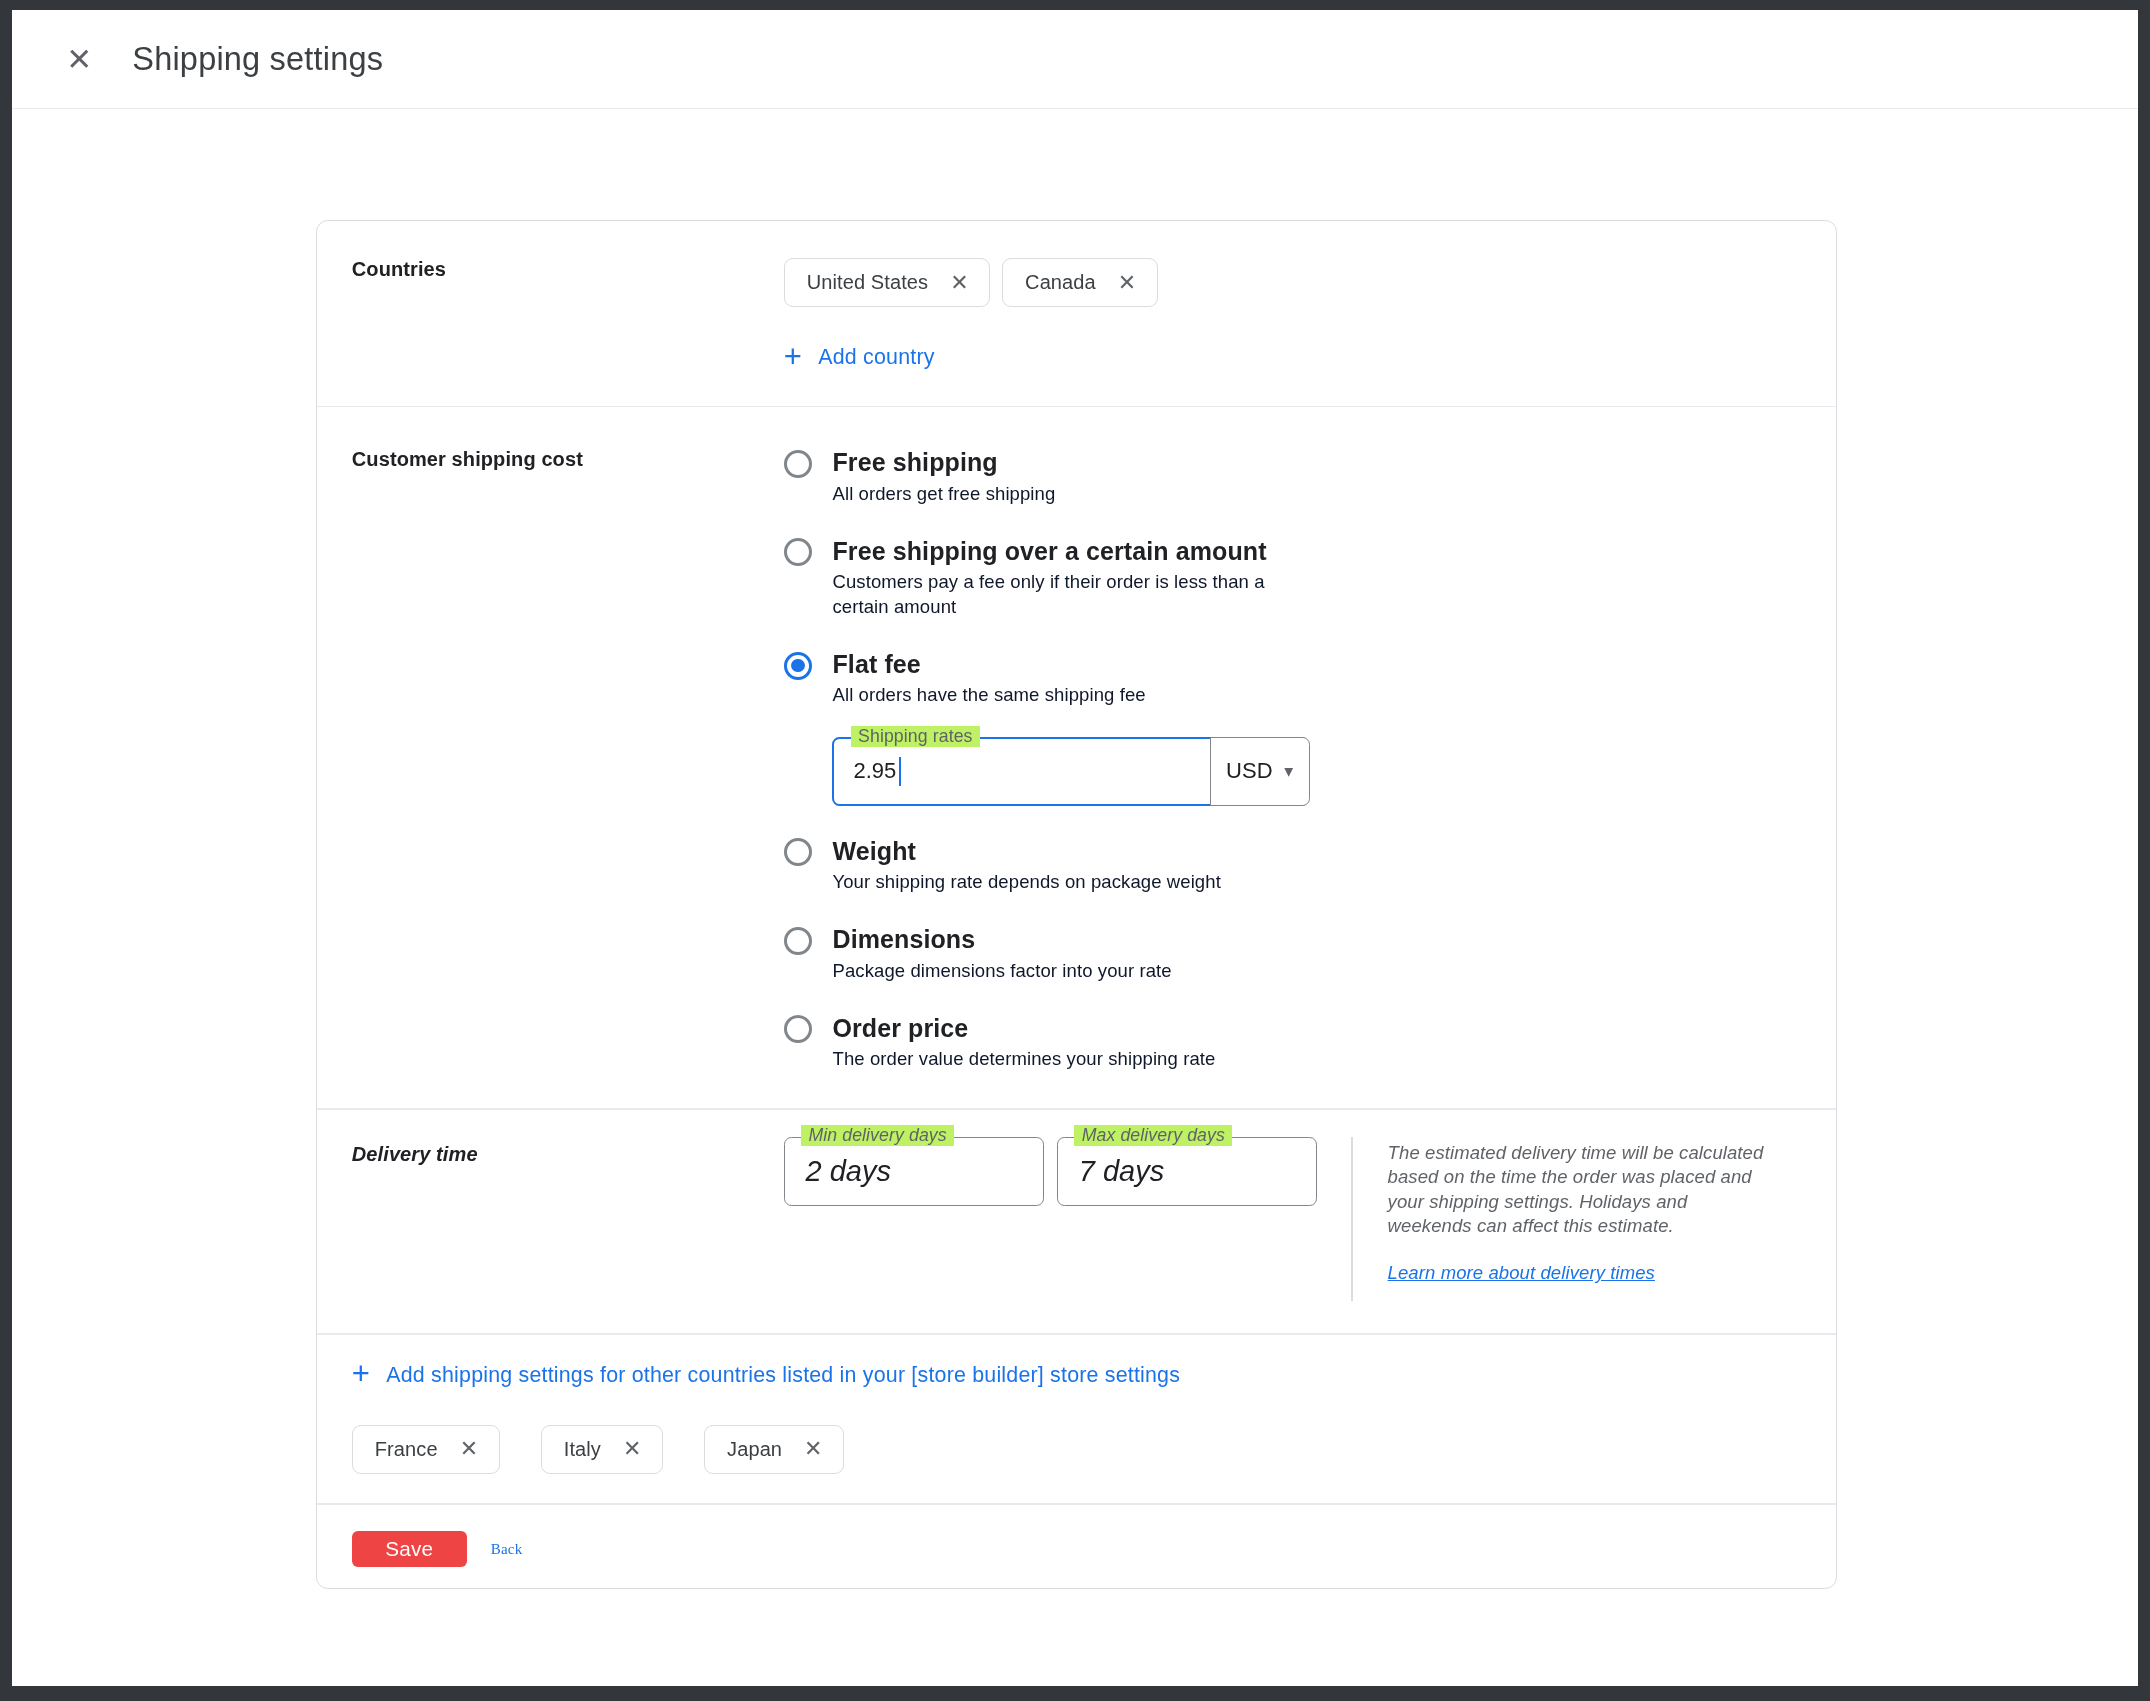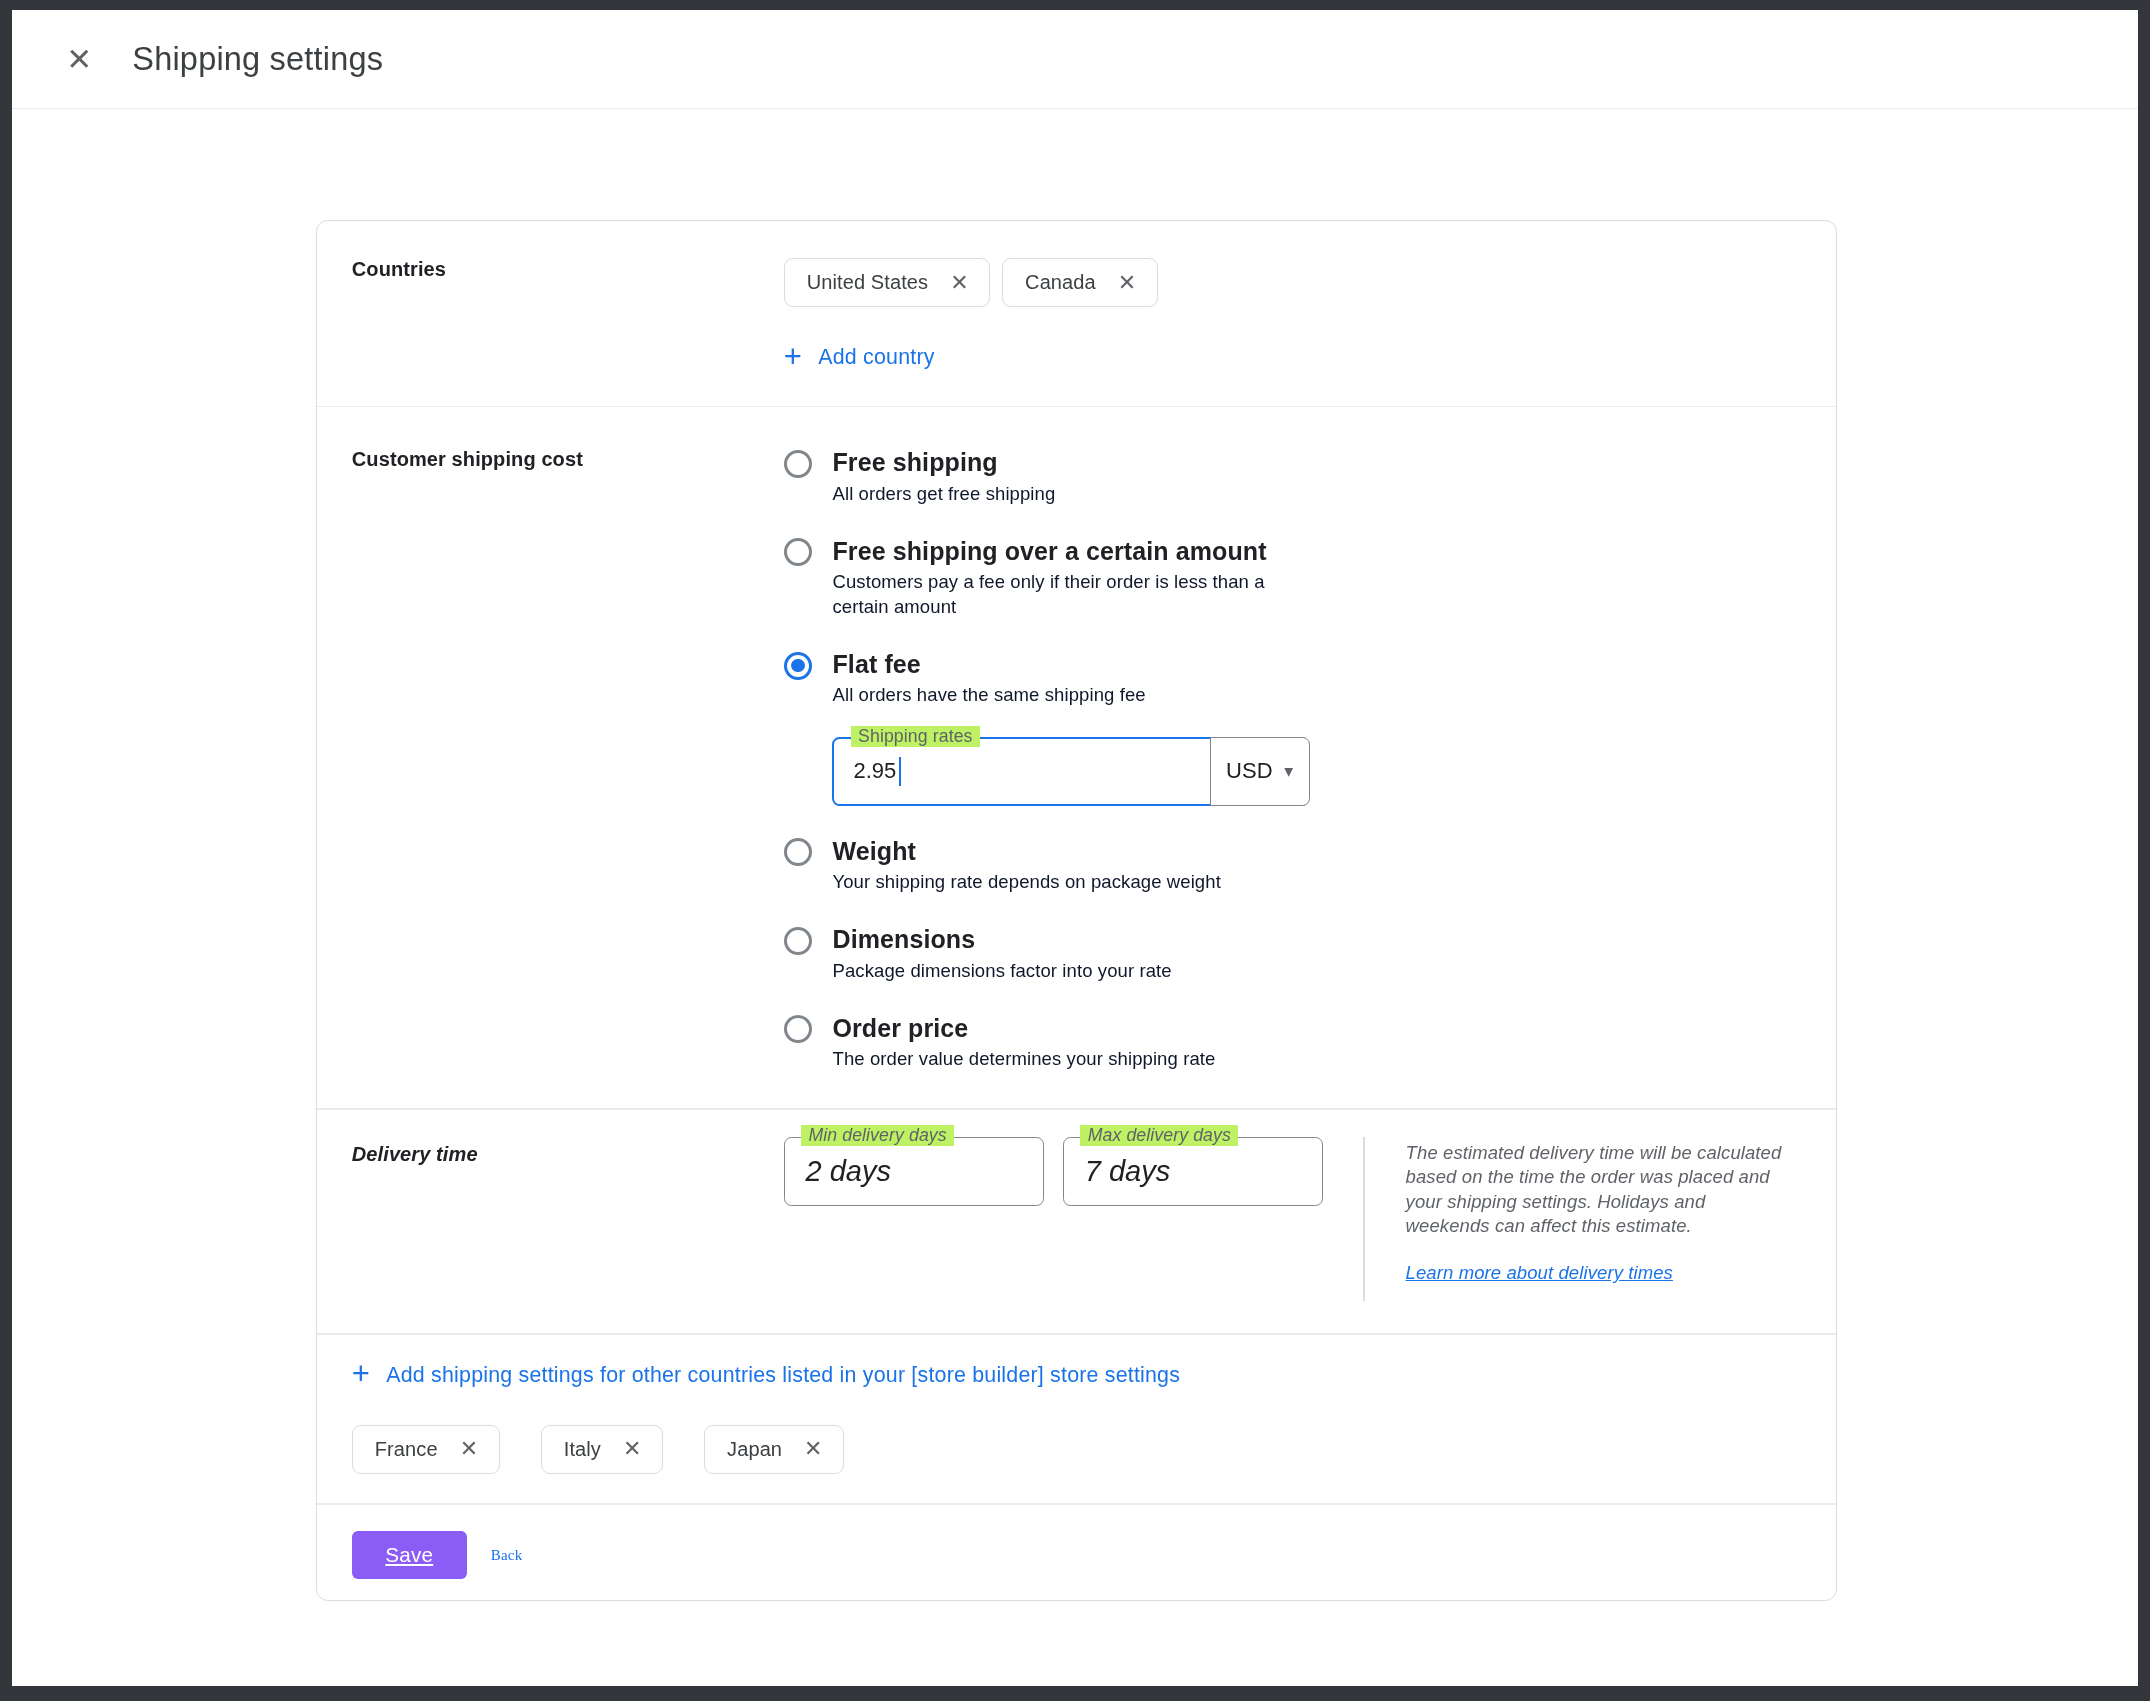--- a/index.html
+++ b/index.html
@@ -185,21 +185,21 @@
     align-items: center;
     justify-content: center;
     gap: 11.8px;
     cursor: pointer;
   }
   .currency-box .cur-label { font-size: 22px; font-weight: 500; color: #202124; }
   .currency-box .dd-arrow { font-size: 17.7px; color: #5f6368; line-height: 1; }
 
   .sec-delivery { padding-top: 27px; padding-bottom: 32.5px; font-style: italic; }
   .sec-delivery .row-label { padding-top: 5.9px; }
-  .delivery-content { display: flex; align-items: flex-start; gap: 6px; }
+  .delivery-content { display: flex; align-items: flex-start; }
   .tf {
     position: relative;
     width: 260px;
     height: 69px;
     border: 1.5px solid #80868b;
     border-radius: 7.4px;
     display: flex;
     align-items: center;
     padding-left: 20.7px;
     cursor: text;
@@ -229,31 +229,30 @@
     text-decoration: underline;
     cursor: pointer;
     letter-spacing: 0.1px;
   }
   .sec-other { display: block; padding-top: 25px; padding-bottom: 29.5px; }
   .sec-other .chip-row { margin-top: 34px; gap: 41px; }
 
   .sec-footer { display: flex; align-items: center; padding-top: 26.6px; padding-bottom: 20.7px; }
   .save-btn {
     width: 115px;
-    height: 48px;
-    background: #8b5cf6;
+    height: 36px;
+    background: #ef4444;
     color: #ffffff;
     font-family: "Liberation Sans", sans-serif;
     font-size: 20.7px;
     font-weight: 500;
     border: none;
     border-radius: 5.9px;
     cursor: pointer;
     letter-spacing: 0.2px;
-    text-decoration: underline;
   }
   .back-link {
     margin-left: 24px;
     font-size: 15px;
     font-weight: 500;
     color: #1a73e8;
     cursor: pointer;
     letter-spacing: 0.2px;
     font-family: Liberation Serif, serif;
   }

